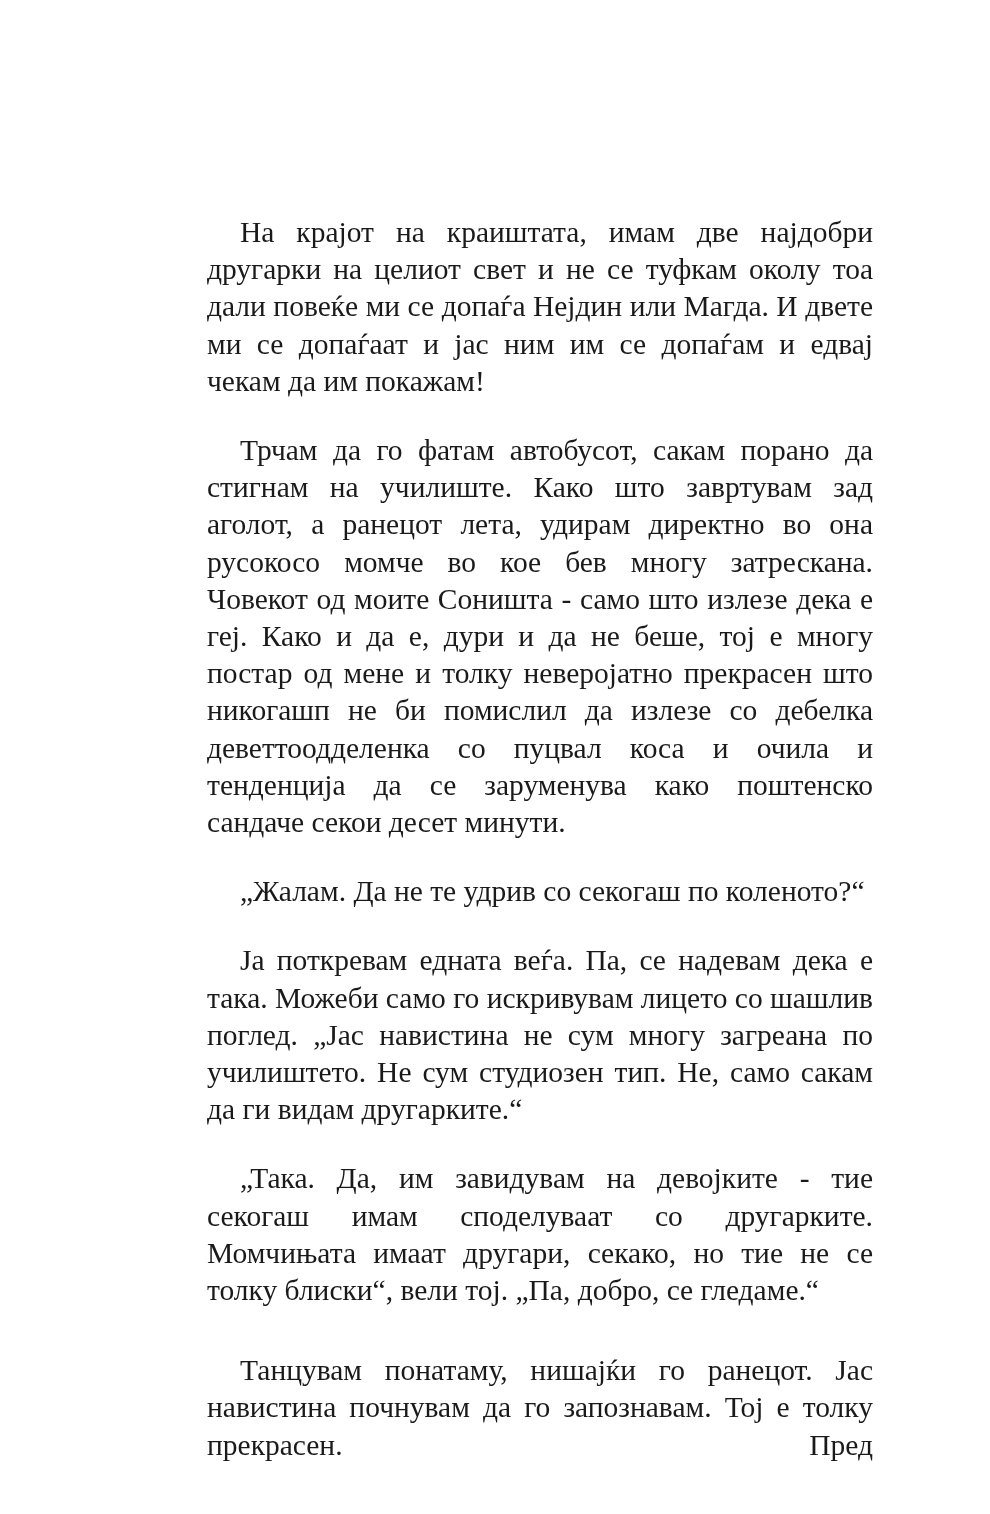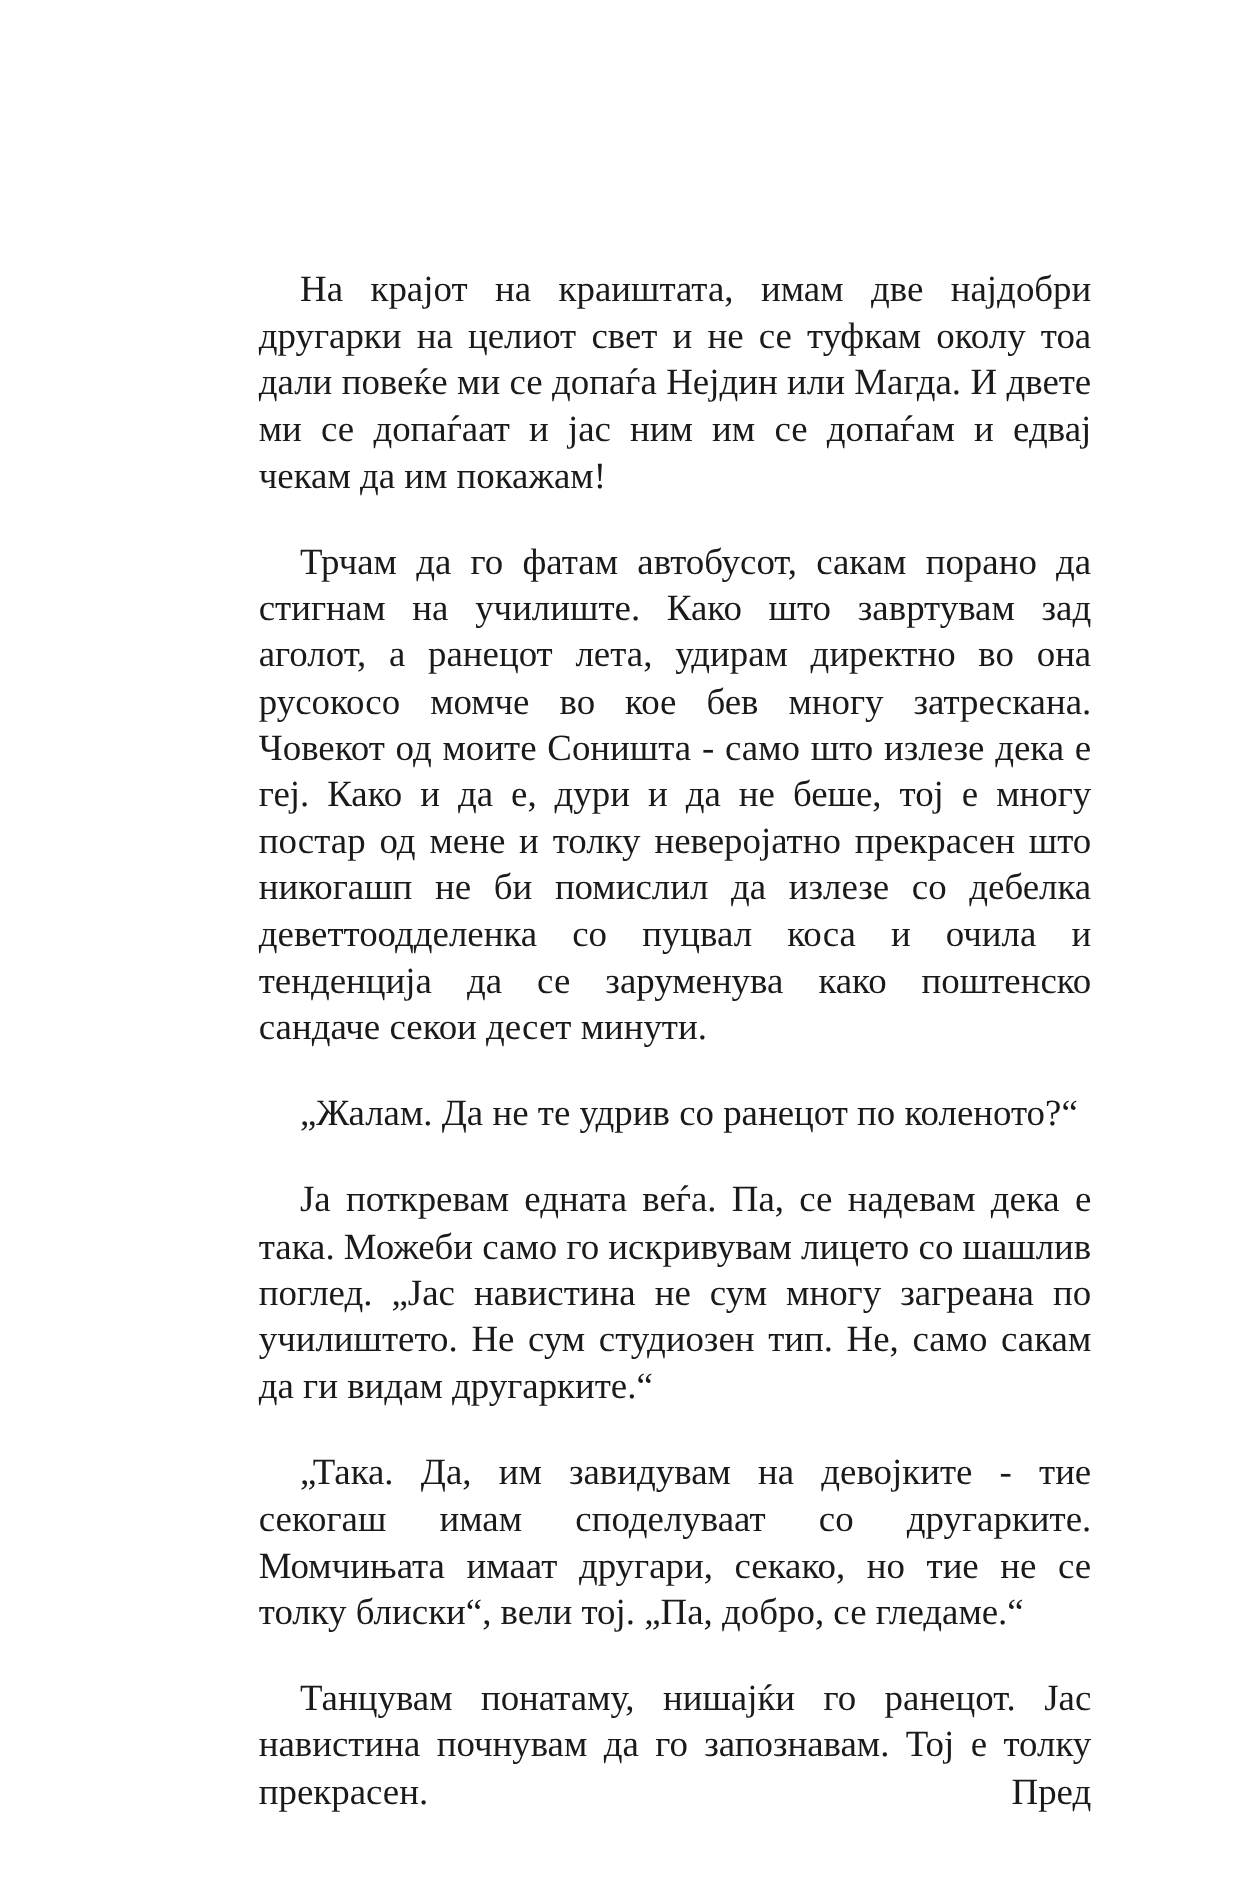--- a/index.html
+++ b/index.html
@@ -27,38 +27,39 @@
     font-size:29.5px;
     line-height:37.2px;
     text-align:justify;
   }
   .para{
     text-indent:33px;
     margin:0;
   }
   .para.continued{
     text-align-last:justify;
+    margin-top:11px;
   }
   .page-footer{
     position:absolute;
     left:0;
     top:1370px;
     width:990px;
     height:120px;
   }
 </style>
 </head>
 <body>
 
 <div class="book-page">
 
   <div class="text-block">
     <p class="para">На крајот на краиштата, имам две најдобри другарки на целиот свет и не се туфкам околу тоа дали повеќе ми се допаѓа Нејдин или Магда. И двете ми се допаѓаат и јас ним им се допаѓам и едвај чекам да им покажам!</p>
     <p class="para">Трчам да го фатам автобусот, сакам порано да стигнам на училиште. Како што завртувам зад аголот, а ранецот лета, удирам директно во она русокосо момче во кое бев многу затрескана. Човекот од моите Соништа - само што излезе дека е геј. Како и да е, дури и да не беше, тој е многу постар од мене и толку неверојатно прекрасен што никогашп не би помислил да излезе со дебелка деветтоодделенка со пуцвал коса и очила и тенденција да се заруменува како поштенско сандаче секои десет минути.</p>
-    <p class="para">„Жалам. Да не те удрив со ранецот по коленото?“</p>
+    <p class="para">„Жалам. Да не те удрив со секогаш по коленото?“</p>
     <p class="para">Ја поткревам едната веѓа. Па, се надевам дека е така. Можеби само го искривувам лицето со шашлив поглед. „Јас навистина не сум многу загреана по училиштето. Не сум студиозен тип. Не, само сакам да ги видам другарките.“</p>
     <p class="para">„Така. Да, им завидувам на девојките - тие секогаш имам споделуваат со другарките. Момчињата имаат другари, секако, но тие не се толку блиски“, вели тој. „Па, добро, се гледаме.“</p>
     <p class="para continued">Танцувам понатаму, нишајќи го ранецот. Јас навистина почнувам да го запознавам. Тој е толку прекрасен. Пред</p>
   </div>
 
   <div class="page-footer">
     
 
     
   </div>

